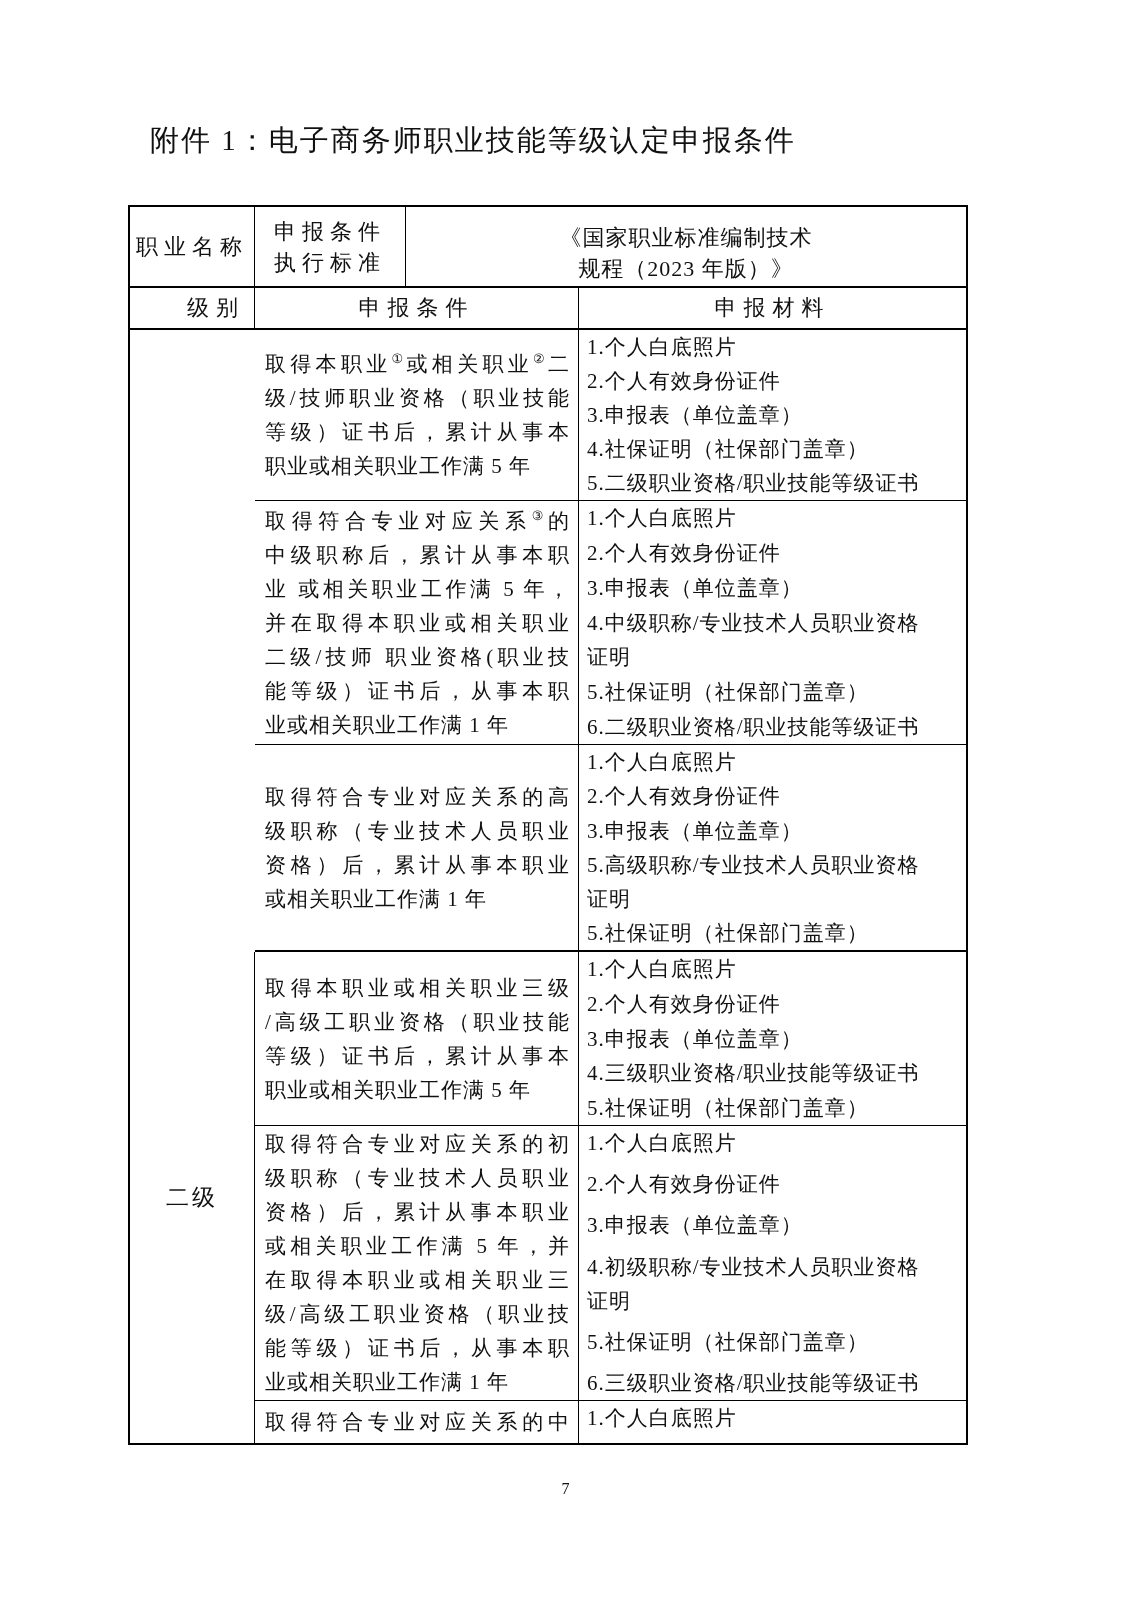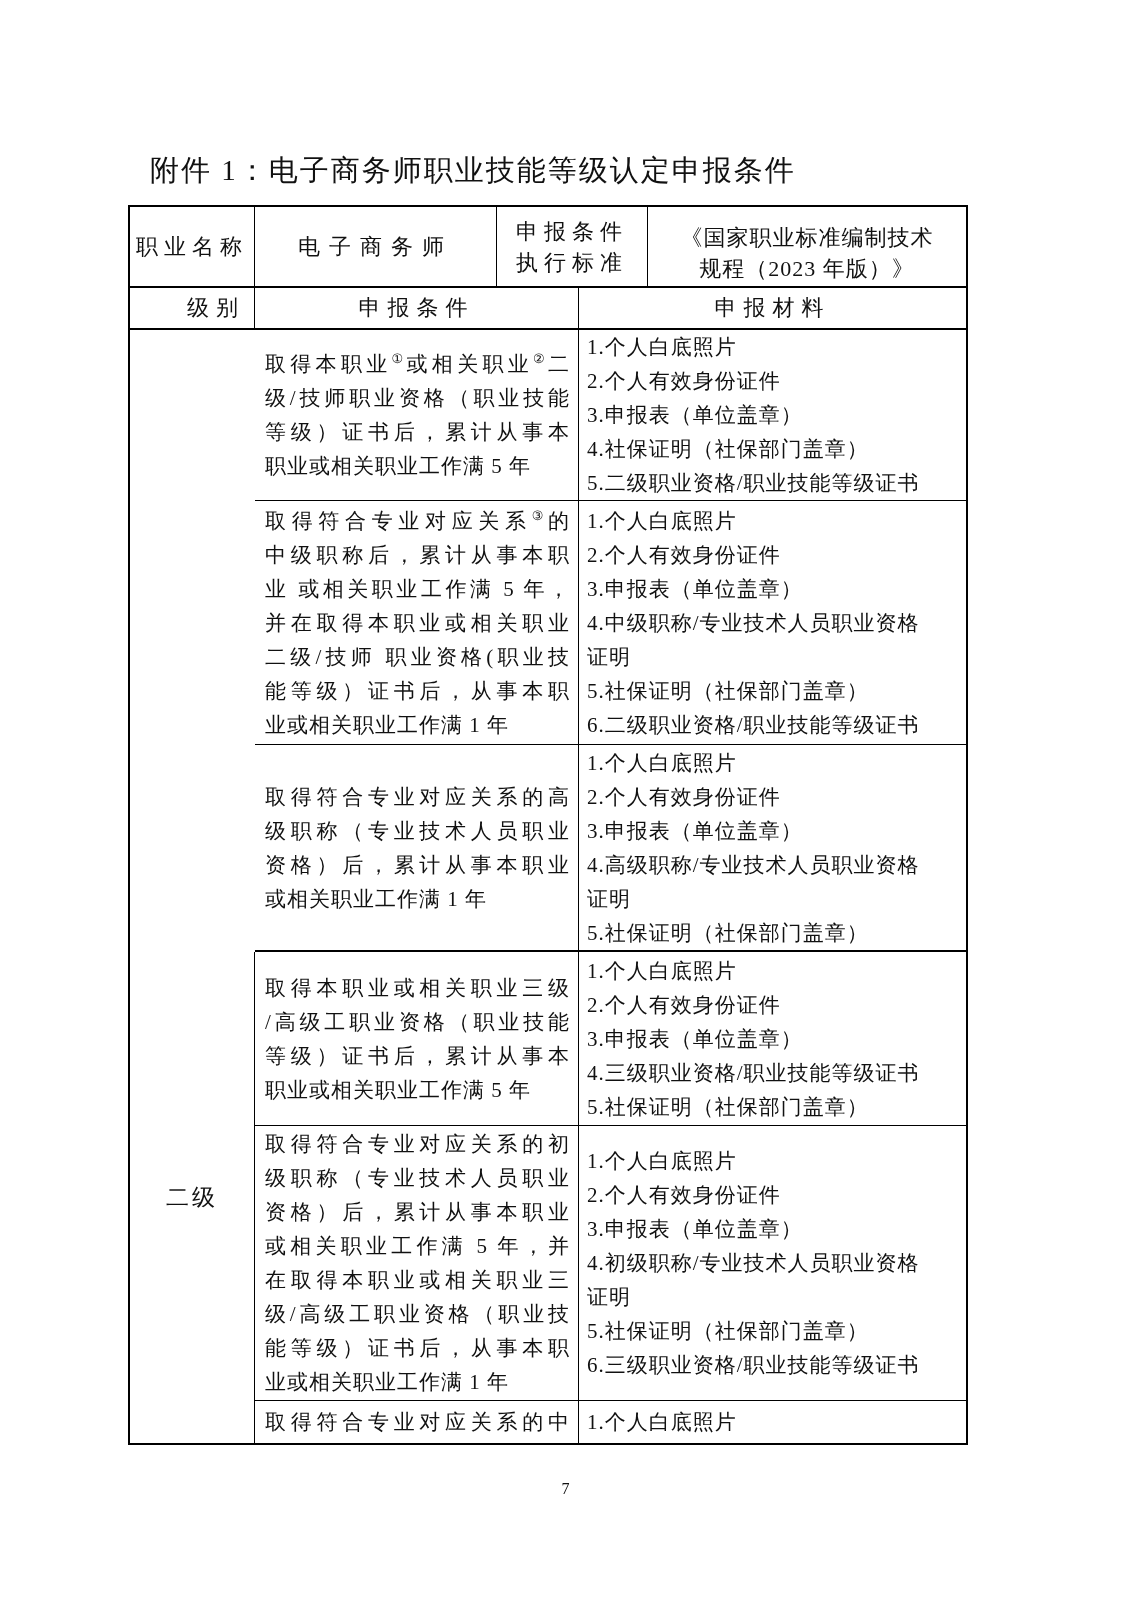--- a/index.html
+++ b/index.html
@@ -7,21 +7,21 @@
     position:relative;
     width:1131px;height:1600px;
     background:#ffffff;
     margin:0 auto;
     font-family:"Liberation Serif","DejaVu Serif",serif;
     color:#111;
     overflow:hidden;
   }
   .doc-title{
     position:absolute;
-    left:150px;top:151px;
+    left:150px;top:121px;
     font-size:29px;
     letter-spacing:2px;
     white-space:nowrap;
     font-weight:400;
   }
   .tbl{
     position:absolute;
     left:128px;top:205px;
     width:840px;
     border:2px solid #000;
@@ -72,21 +72,21 @@
     font-size:21px;
     line-height:34px;
     letter-spacing:1px;
   }
   .cond-inner{white-space:pre-wrap;width:100%;}
   .cond-inner .jmain{text-align:justify;text-align-last:justify;}
   .cond-inner .jtail{text-align:left;}
   .mats{
     grid-column:3;
     border-bottom:1px solid #000;
-    display:flex;flex-direction:column;justify-content:center;
+    display:flex;flex-direction:column;justify-content:space-between;
     padding:0 6px 0 8px;
     font-size:21px;
     line-height:34px;
     letter-spacing:1px;
   }
   .mats .m-item{white-space:pre-wrap;}
   .r-last{border-bottom:none !important;}
   .g-sep{border-bottom:2px solid #000 !important;}
   sup.fn{font-size:13px;letter-spacing:0;vertical-align:8px;line-height:0;}
   .page-num{
@@ -101,21 +101,20 @@
 <body>
 
 <div class="page">
 
   <div class="doc-title">附件 1：电子商务师职业技能等级认定申报条件</div>
 
   <div class="tbl">
 
     <div class="info-row">
       <div class="cell c-occ-label">职业名称</div>
-      <div class="cell c-occ-value">电子商务师</div>
       <div class="cell c-std-label">申报条件
 执行标准</div>
       <div class="cell c-std-value">《国家职业标准编制技术
 规程（2023 年版）》</div>
     </div>
 
     <div class="grid">
 
       <div class="hdr b-r" style="grid-column:1;grid-row:1;padding-left:48px;">级别</div>
       <div class="hdr b-r" style="grid-column:2;grid-row:1;">申报条件</div>
@@ -156,21 +155,21 @@
 
       <div class="cond g-sep" style="grid-row:4;">
         <div class="cond-inner"><div class="jmain">取得符合专业对应关系的高
 级职称（专业技术人员职业
 资格）后，累计从事本职业</div><div class="jtail">或相关职业工作满 1 年</div></div>
       </div>
       <div class="mats g-sep" style="grid-row:4;">
         <div class="m-item">1.个人白底照片</div>
         <div class="m-item">2.个人有效身份证件</div>
         <div class="m-item">3.申报表（单位盖章）</div>
-        <div class="m-item">4.高级职称/专业技术人员职业资格
+        <div class="m-item">5.高级职称/专业技术人员职业资格
 证明</div>
         <div class="m-item">5.社保证明（社保部门盖章）</div>
       </div>
 
       <div class="cond" style="grid-row:5;">
         <div class="cond-inner"><div class="jmain">取得本职业或相关职业三级
 /高级工职业资格（职业技能
 等级）证书后，累计从事本</div><div class="jtail">职业或相关职业工作满 5 年</div></div>
       </div>
       <div class="mats" style="grid-row:5;">

